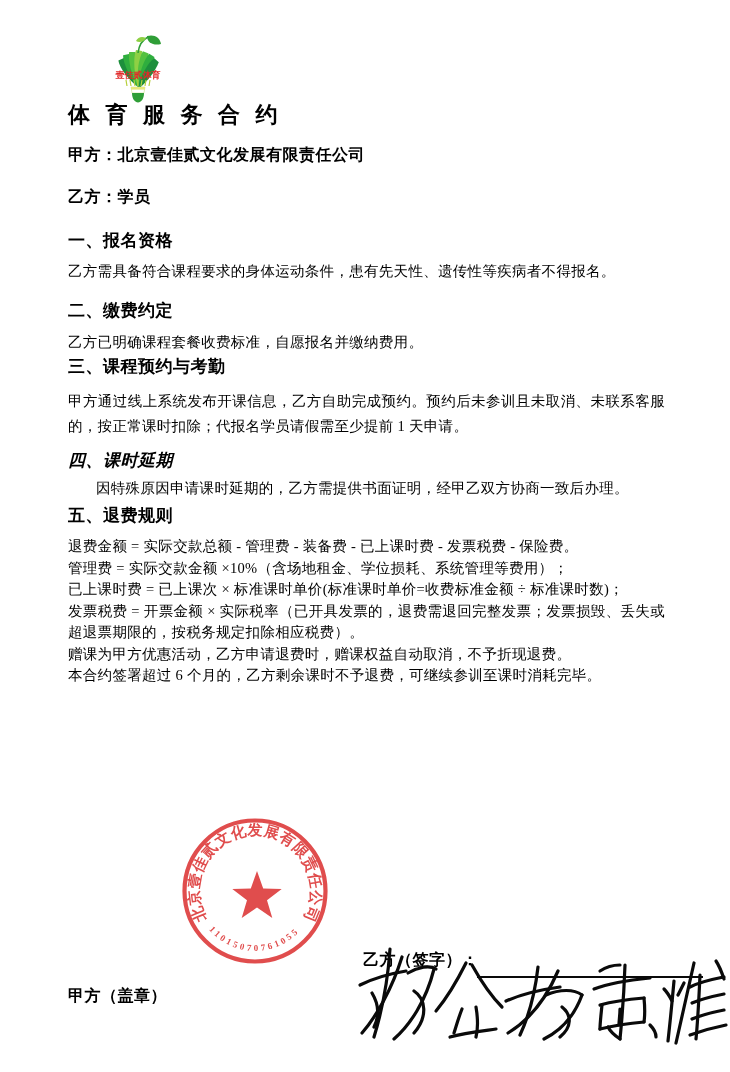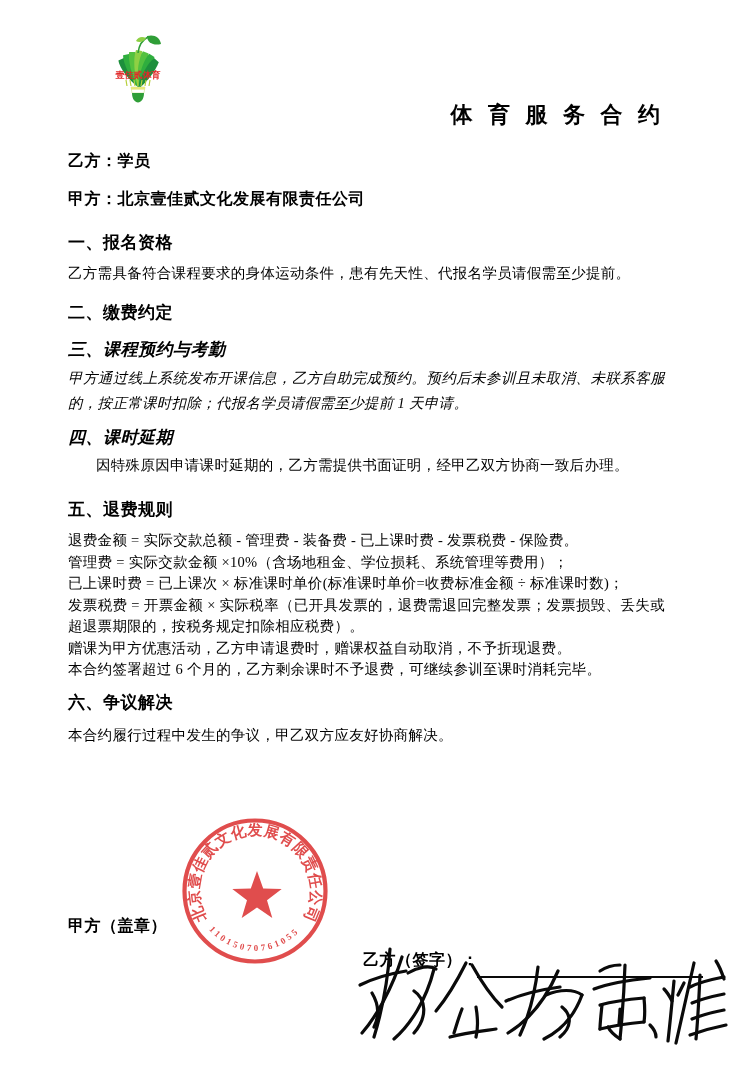--- a/index.html
+++ b/index.html
@@ -2,39 +2,39 @@
 <html><head>
 <meta charset="utf-8">
 <style>
   html,body{margin:0;padding:0;background:#ffffff;}
   .page{
     position:relative;width:730px;height:1072px;background:#fff;
     font-family:"Liberation Serif","DejaVu Serif",serif;color:#000;overflow:hidden;
   }
   .content{padding:0 65px 0 68px;}
   .doc-title{
-    margin:100px 0 0 0;text-align:right;font-size:22px;font-weight:bold;
+    margin:100px 0 0 0;text-align:left;font-size:22px;font-weight:bold;
     letter-spacing:5px;line-height:30px;
   }
   .party{font-size:16px;font-weight:bold;line-height:22px;letter-spacing:.5px;}
   .party-a{margin-top:14px;}
   .party-b{margin-top:20px;}
   .sec-h{font-size:17px;font-weight:bold;line-height:24px;margin:0;letter-spacing:.5px;}
   .para{font-size:14.5px;line-height:25px;margin:0;text-align:justify;letter-spacing:.3px;}
   .fline{font-size:14.5px;line-height:21.5px;margin:0;text-align:justify;letter-spacing:.3px;}
   .mt-h1{margin-top:21px;} .mt-p1{margin-top:6px;}
   .mt-h2{margin-top:15px;} .mt-p2{margin-top:7px;}
-  .mt-h3{margin-top:13px;font-style:italic;} .mt-p3{margin-top:4px;font-style:italic;}
+  .mt-h3{} .mt-p3{margin-top:10px;}
   .mt-h4{margin-top:10px;font-style:italic;} .mt-p4{margin-top:3px;margin-left:28px;}
-  .mt-h5{margin-top:20px;}  .mt-f5{margin-top:8px;}
+  .mt-h5{margin-top:3px;}  .mt-f5{margin-top:8px;}
   .mt-h6{margin-top:10px;} .mt-p6{margin-top:8px;}
   .logo-svg{position:absolute;left:103px;top:33px;width:70px;height:74px;}
   .stamp-svg{position:absolute;left:180px;top:816px;width:150px;height:150px;opacity:.9;}
   .flabel{position:absolute;font-size:16px;font-weight:bold;letter-spacing:.5px;}
-  .label-a{left:68px;top:916px;}
+  .label-a{left:68px;top:986px;}
   .label-b{left:363px;top:950px;}
   .sig-line{position:absolute;left:477px;top:976px;width:226px;height:2px;background:#0a0a0a;}
   .sig-svg{position:absolute;left:338px;top:923px;width:392px;height:145px;}
   .sig-svg path{stroke:#0a0a0a;stroke-width:3.2;fill:none;stroke-linecap:round;stroke-linejoin:round;}
   .stamp-text{font-family:"Liberation Serif","DejaVu Serif",serif;font-weight:bold;}
 </style>
 </head>
 <body>
 
 <div class="page">
@@ -69,30 +69,31 @@
       <path d="M28,54 L42,54 L41,60 L29,60 Z" fill="#ffffff" stroke="#cde08a" stroke-width="0.6"></path>
       <rect x="28" y="54" width="14" height="2.6" fill="#e8e87a"></rect>
       <path d="M29,60 L41,60 C41,66 38,69.5 35,69.5 C32,69.5 29,66 29,60 Z" fill="#2f9e37"></path>
     </g>
     <text x="35" y="45" text-anchor="middle" font-size="9" font-weight="bold" fill="#e02a2a">壹佳贰体育</text>
   </svg>
 
   <div class="content">
     <h1 class="doc-title">体 育 服 务 合 约</h1>
 
+    <p class="party party-a">甲方：北京壹佳贰文化发展有限责任公司</p>
     <p class="party party-b">乙方：学员</p>
-    <p class="party party-a">甲方：北京壹佳贰文化发展有限责任公司</p>
 
     <section>
       <h2 class="sec-h mt-h1">一、报名资格</h2>
-      <p class="para mt-p1">乙方需具备符合课程要求的身体运动条件，患有先天性、代报名学员请假需至少提前。</p>
+      <p class="para mt-p1">乙方需具备符合课程要求的身体运动条件，患有先天性、遗传性等疾病者不得报名。</p>
     </section>
 
     <section>
       <h2 class="sec-h mt-h2">二、缴费约定</h2>
+      <p class="para mt-p2">乙方已明确课程套餐收费标准，自愿报名并缴纳费用。</p>
     </section>
 
     <section>
       <h2 class="sec-h mt-h3">三、课程预约与考勤</h2>
       <p class="para mt-p3">甲方通过线上系统发布开课信息，乙方自助完成预约。预约后未参训且未取消、未联系客服的，按正常课时扣除；代报名学员请假需至少提前 1 天申请。</p>
     </section>
 
     <section>
       <h2 class="sec-h mt-h4">四、课时延期</h2>
       <p class="para mt-p4">因特殊原因申请课时延期的，乙方需提供书面证明，经甲乙双方协商一致后办理。</p>
@@ -101,24 +102,20 @@
     <section>
       <h2 class="sec-h mt-h5">五、退费规则</h2>
       <p class="fline mt-f5">退费金额 = 实际交款总额 - 管理费 - 装备费 - 已上课时费 - 发票税费 - 保险费。</p>
       <p class="fline">管理费 = 实际交款金额 ×10%（含场地租金、学位损耗、系统管理等费用）；</p>
       <p class="fline">已上课时费 = 已上课次 × 标准课时单价(标准课时单价=收费标准金额 ÷ 标准课时数)；</p>
       <p class="fline">发票税费 = 开票金额 × 实际税率（已开具发票的，退费需退回完整发票；发票损毁、丢失或超退票期限的，按税务规定扣除相应税费）。</p>
       <p class="fline">赠课为甲方优惠活动，乙方申请退费时，赠课权益自动取消，不予折现退费。</p>
       <p class="fline">本合约签署超过 6 个月的，乙方剩余课时不予退费，可继续参训至课时消耗完毕。</p>
     </section>
 
-    <section>
-      <h2 class="sec-h mt-h6">六、争议解决</h2>
-      <p class="para mt-p6">本合约履行过程中发生的争议，甲乙双方应友好协商解决。</p>
-    </section>
   </div>
 
   <svg class="stamp-svg" viewBox="0 0 150 150">
     <defs>
       <path id="sealTopArc" d="M26.5,103 A56,56 0 1 1 123.5,103" fill="none"></path>
       <path id="sealBottomArc" d="M27.7,111.9 A60,60 0 0 0 122.3,111.9" fill="none"></path>
     </defs>
     <circle cx="75" cy="75" r="70.5" fill="none" stroke-width="4.2" stroke="#dd3a3a"></circle>
     <polygon points="77,55 83.2,72.5 101.7,73 87,84.2 92.3,102 77,91.5 61.7,102 67,84.2 52.3,73 70.8,72.5" fill="#dd3a3a"></polygon>
     <text class="stamp-text" font-size="15" fill="#dd3a3a">

